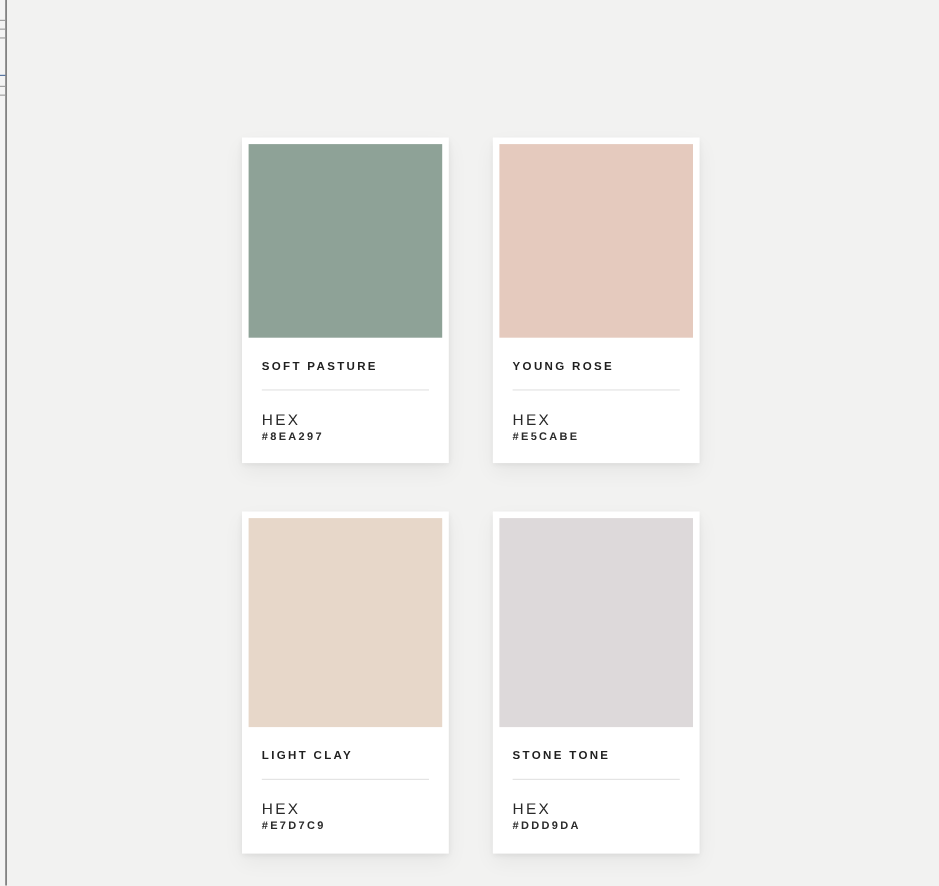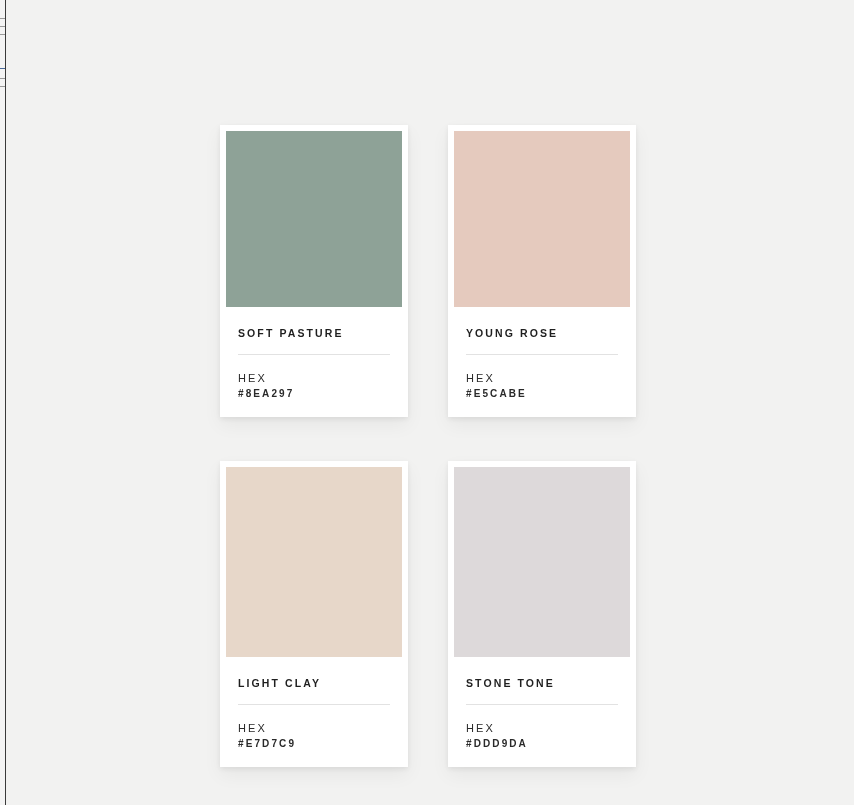--- a/index.html
+++ b/index.html
@@ -84,21 +84,21 @@
     white-space: nowrap;
   }
 
   .swatch-divider {
     height: 1px;
     background: #e2e2e2;
     margin: 14px 0 16px 0;
   }
 
   .hex-label {
-    font-size: 11px;
+    font-size: 14px;
     letter-spacing: 2.1px;
     color: #2a2a2a;
     line-height: 1.45;
     text-transform: uppercase;
   }
 
   .hex-value {
     font-size: 10px;
     letter-spacing: 2.1px;
     color: #2a2a2a;

